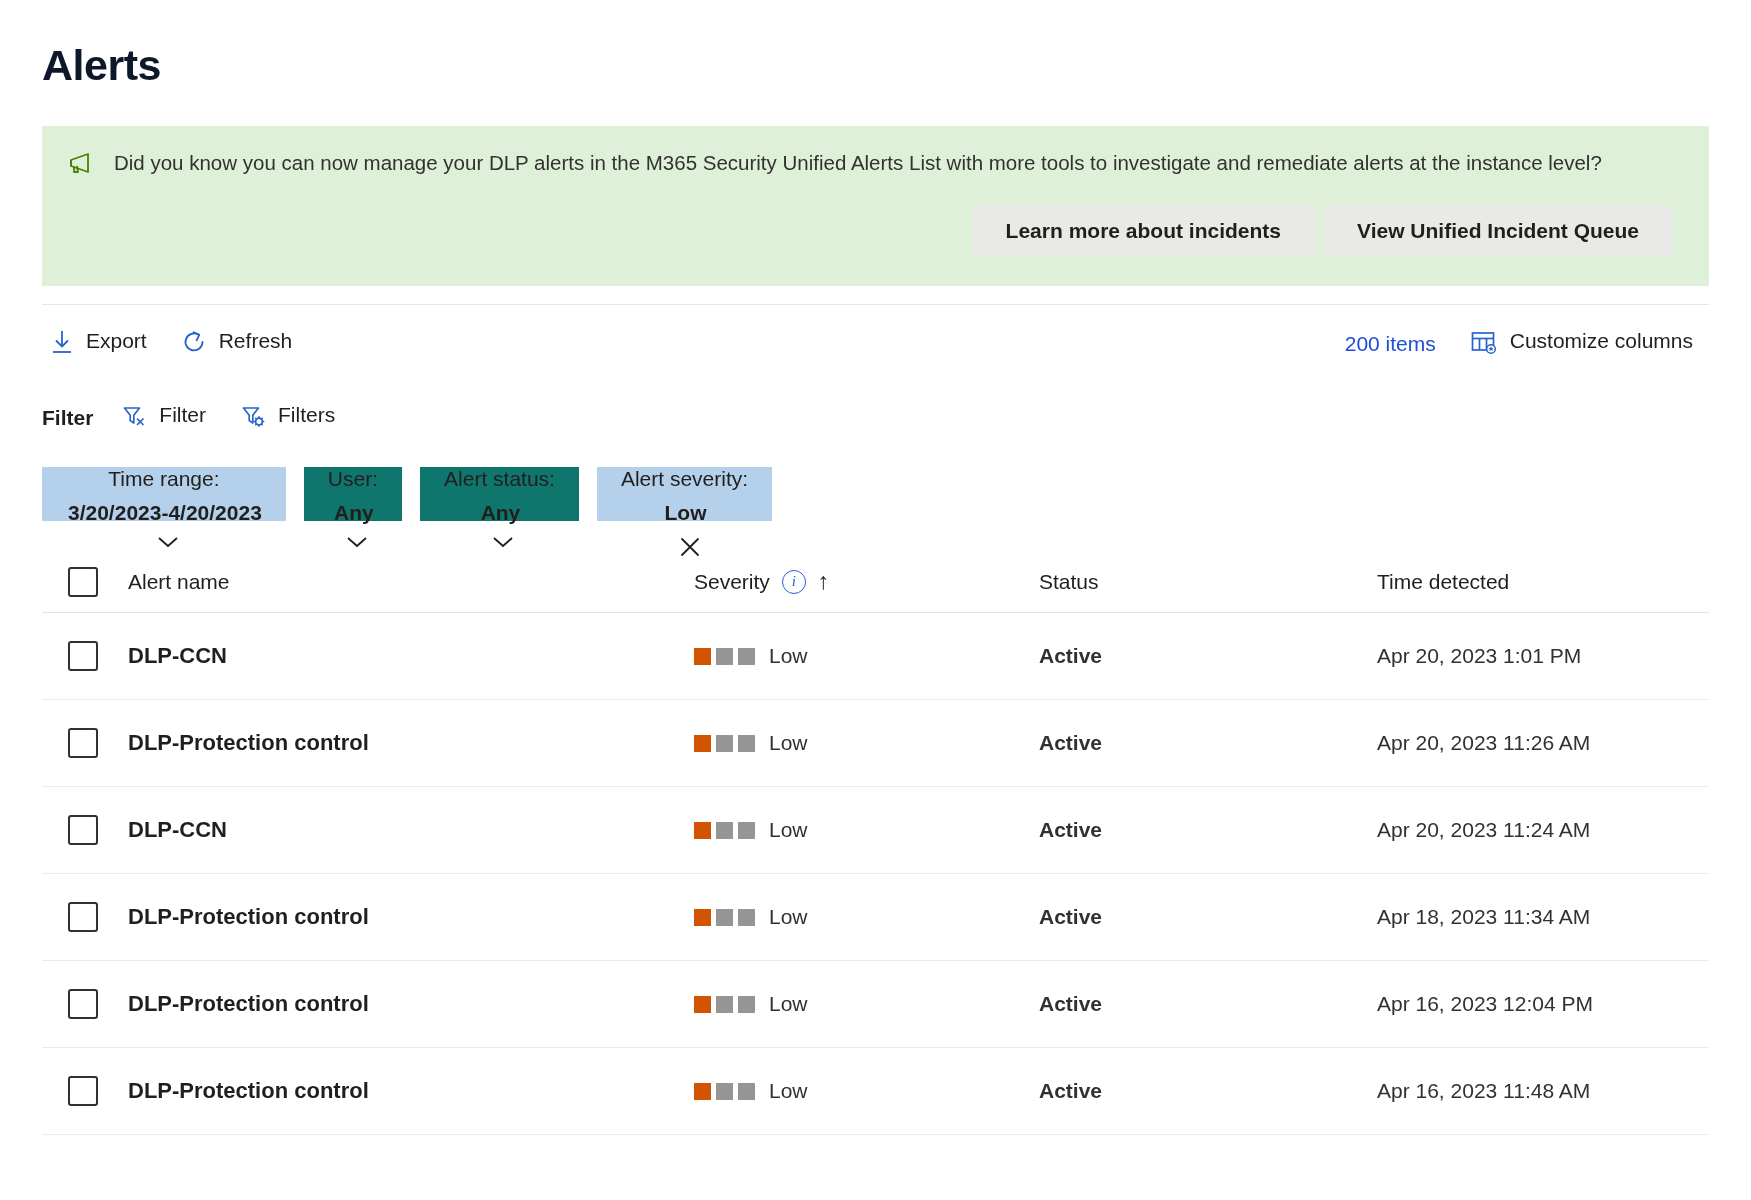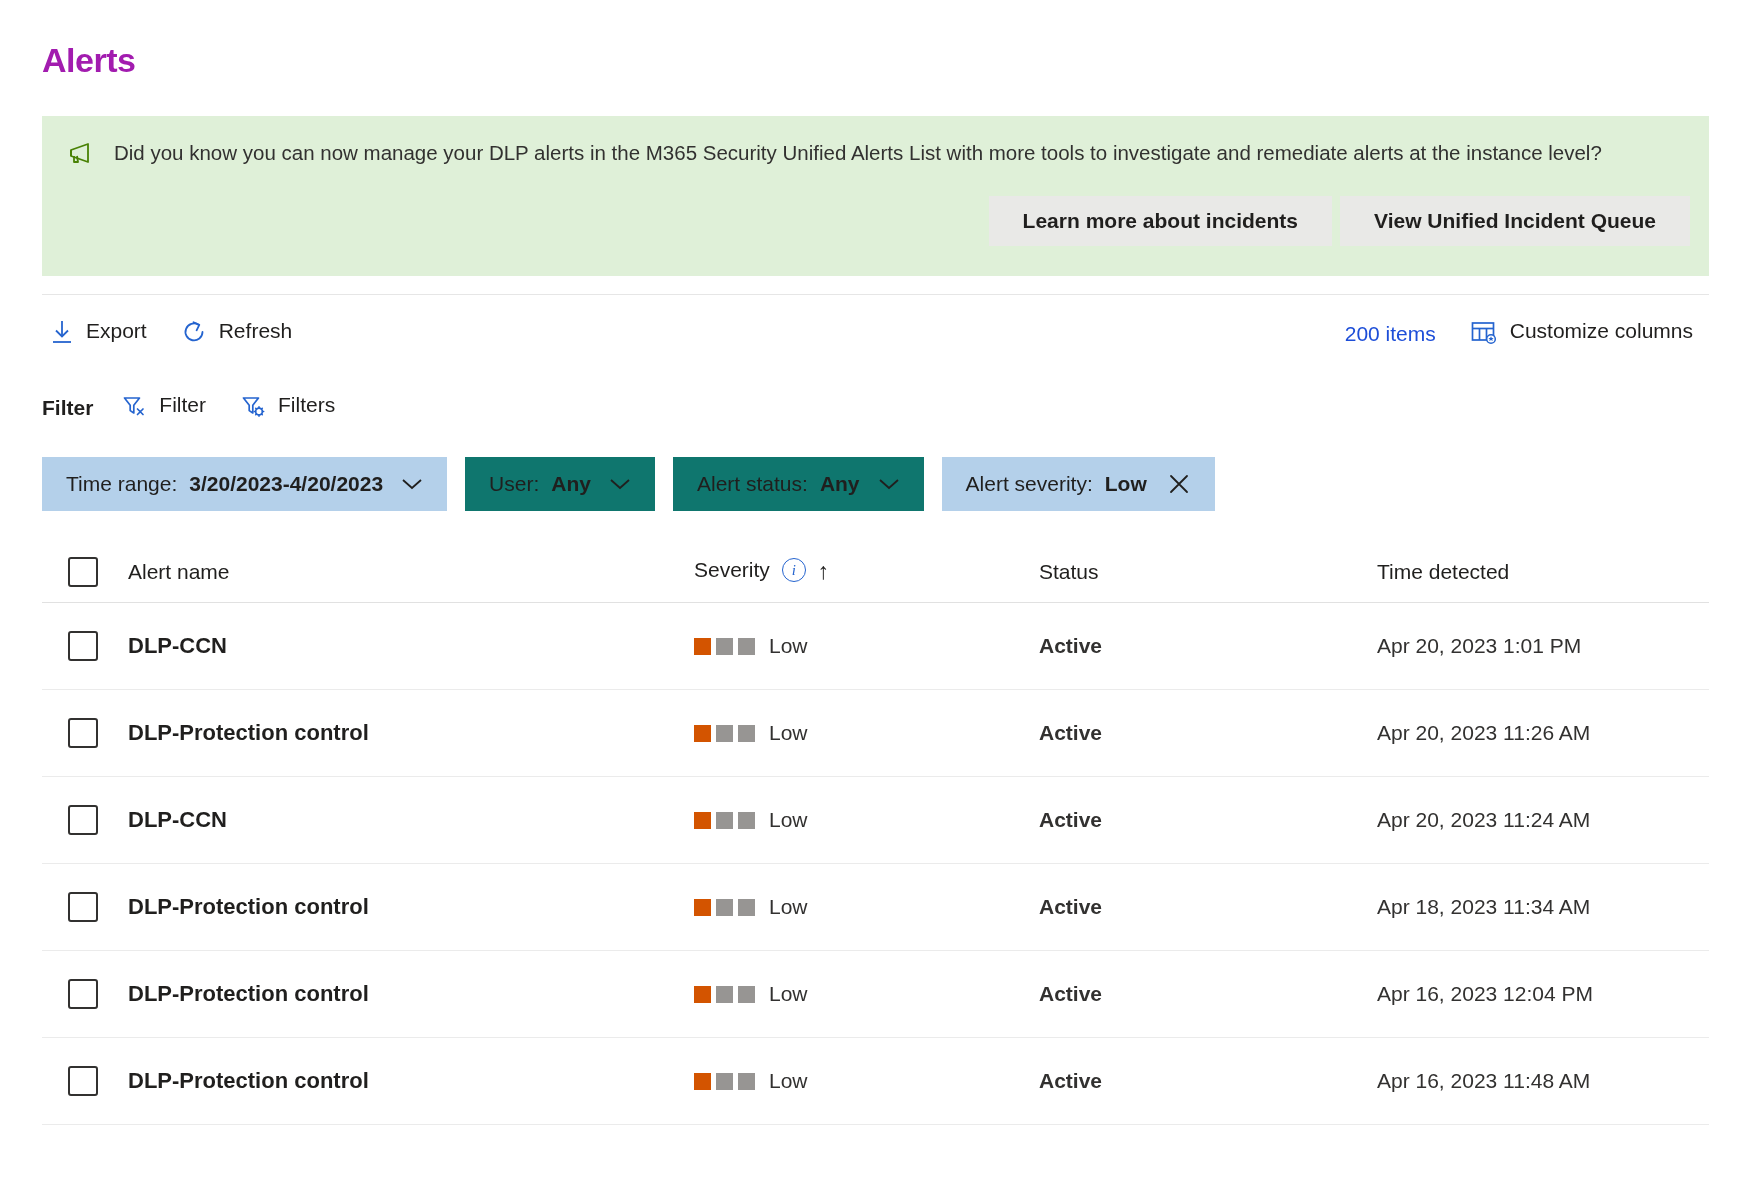--- a/index.html
+++ b/index.html
@@ -15,34 +15,34 @@
   }
   .page {
     width: 1751px;
     height: 1200px;
     position: relative;
     padding: 0 42px;
   }
 
   
   .page-title {
-    font-size: 34px;
+    font-size: 43px;
     font-weight: bold;
-    color: #a21caf;
+    color: #0f172a;
     letter-spacing: -0.5px;
     margin: 0;
     padding-top: 42px;
     line-height: 1.1;
   }
 
   
   .banner {
     margin-top: 37px;
     background: #dff0d8;
-    padding: 22px 19px 22px 26px;
+    padding: 22px 36px 22px 26px;
     position: relative;
     min-height: 160px;
   }
   .banner-row {
     display: flex;
     align-items: flex-start;
     gap: 14px;
   }
   .megaphone-icon {
     flex: 0 0 auto;
@@ -129,20 +129,21 @@
   .pill {
     display: flex;
     align-items: center;
     gap: 10px;
     height: 54px;
     padding: 0 24px;
     font-size: 21px;
     color: #201f1e;
     cursor: pointer;
     white-space: nowrap;
+    flex-direction: column;
   }
   .pill.neutral { background: #0f766e; }
   .pill.active  { background: #b4d0ea; }
   .pill .pill-key { font-weight: normal; }
   .pill .pill-val { font-weight: bold; margin-left: 2px; }
   .chev { margin-left: 8px; display:flex; align-items:center; }
   .xmark { margin-left: 10px; display:flex; align-items:center; }
 
   
   .table {
@@ -170,21 +171,21 @@
   .c-name    { flex: 0 0 566px; }
   .c-sev     { flex: 0 0 345px; display: flex; align-items: center; gap: 14px;}
   .c-status  { flex: 0 0 338px; font-weight: bold; }
   .c-time    { flex: 1 1 auto; }
 
   .th {
     font-size: 21px;
     color: #201f1e;
     font-weight: normal;
     display: flex;
-    align-items: flex-start;
+    align-items: center;
     gap: 12px;
   }
   .th.sortable { cursor: pointer; }
   .cell-name {
     font-size: 22px;
     font-weight: bold;
     color: #201f1e;
     cursor: pointer;
   }
   .cell-text {

